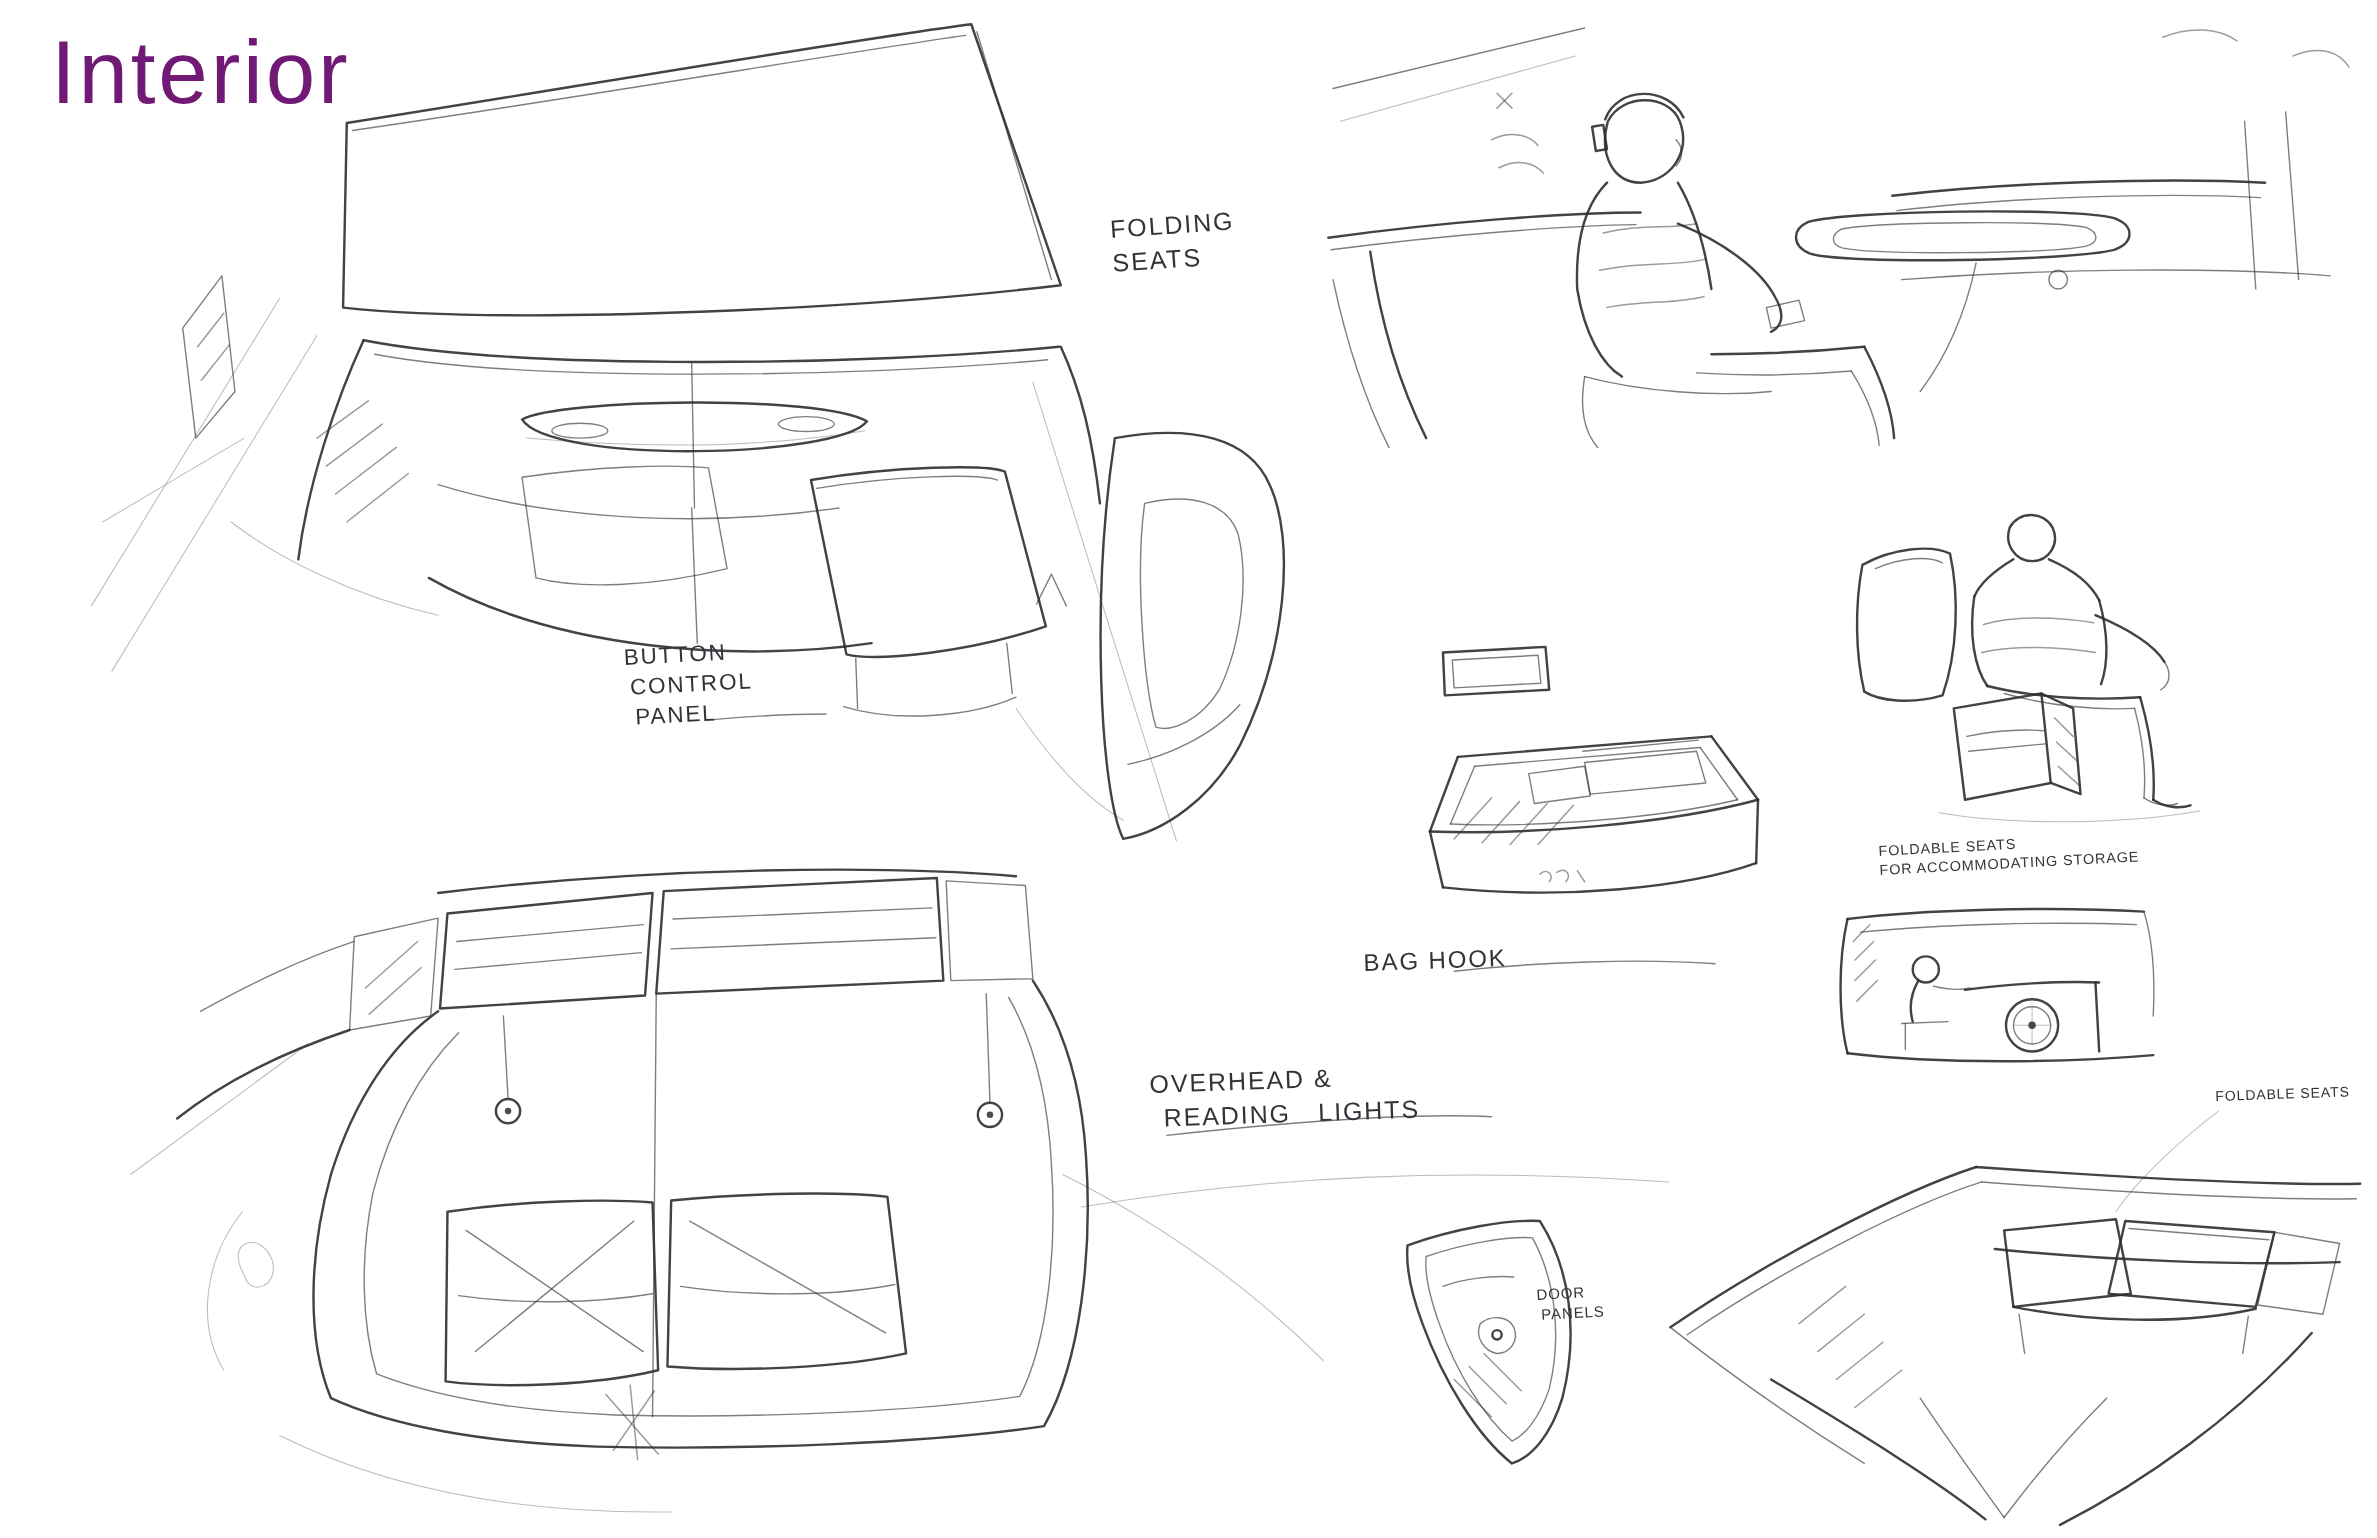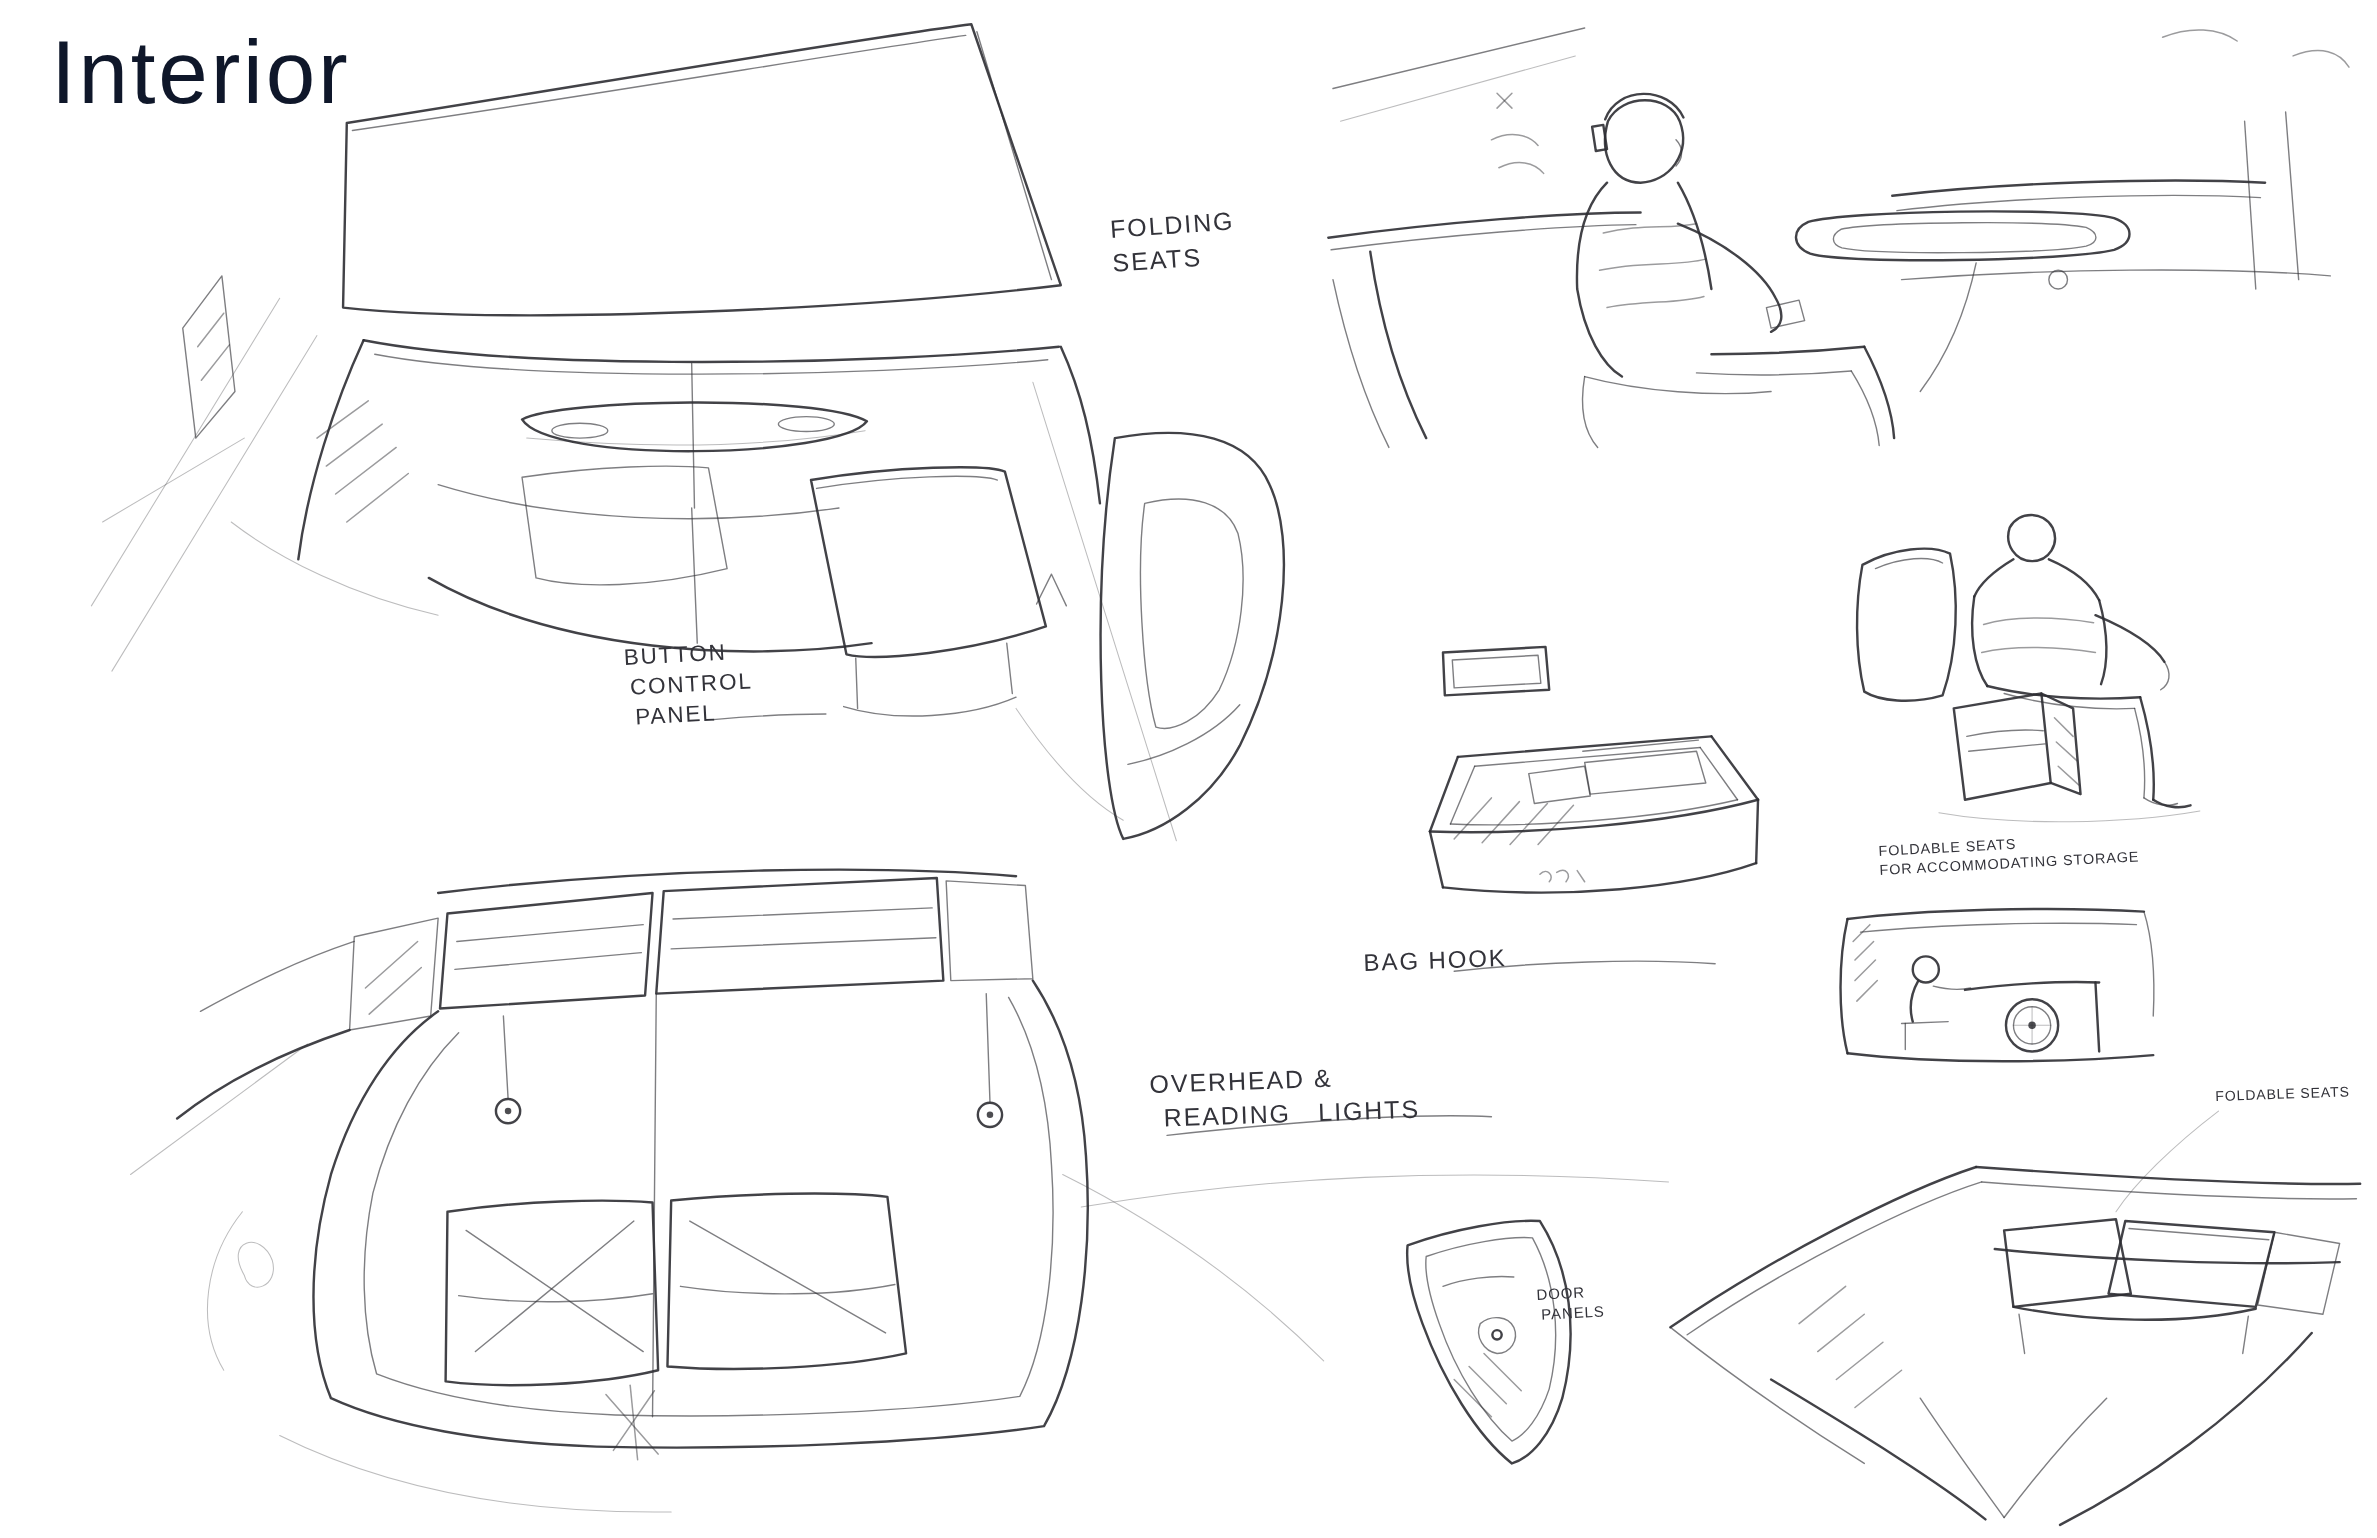--- a/index.html
+++ b/index.html
@@ -13,21 +13,21 @@
   }
   .art{position:absolute;left:0;top:0;width:2377px;height:1538px;}
   
   .s{fill:none;stroke:#2e2e33;stroke-width:2.6;stroke-linecap:round;stroke-linejoin:round;opacity:.9}
   .t{fill:none;stroke:#2e2e33;stroke-width:1.5;stroke-linecap:round;stroke-linejoin:round;opacity:.62}
   .c{fill:none;stroke:#2e2e33;stroke-width:1.1;stroke-linecap:round;stroke-linejoin:round;opacity:.32}
   .h{fill:none;stroke:#2e2e33;stroke-width:1.6;stroke-linecap:round;stroke-linejoin:round;opacity:.48}
   .f{fill:#2e2e33;stroke:none;opacity:.85}
   .title{
     position:absolute;left:51px;top:20.5px;margin:0;
-    font-size:89px;font-weight:400;letter-spacing:2.8px;color:#0f172a;
+    font-size:89px;font-weight:400;letter-spacing:2.8px;color:#701a75;
     font-family:"Liberation Sans", sans-serif;
   }
   .anno{
     position:absolute;color:#33333a;letter-spacing:1.9px;line-height:1.35;
     transform-origin:left top;font-family:"Liberation Sans", sans-serif;
   }
   .anno span{display:block;white-space:nowrap;}
 </style>
 </head>
 <body>

